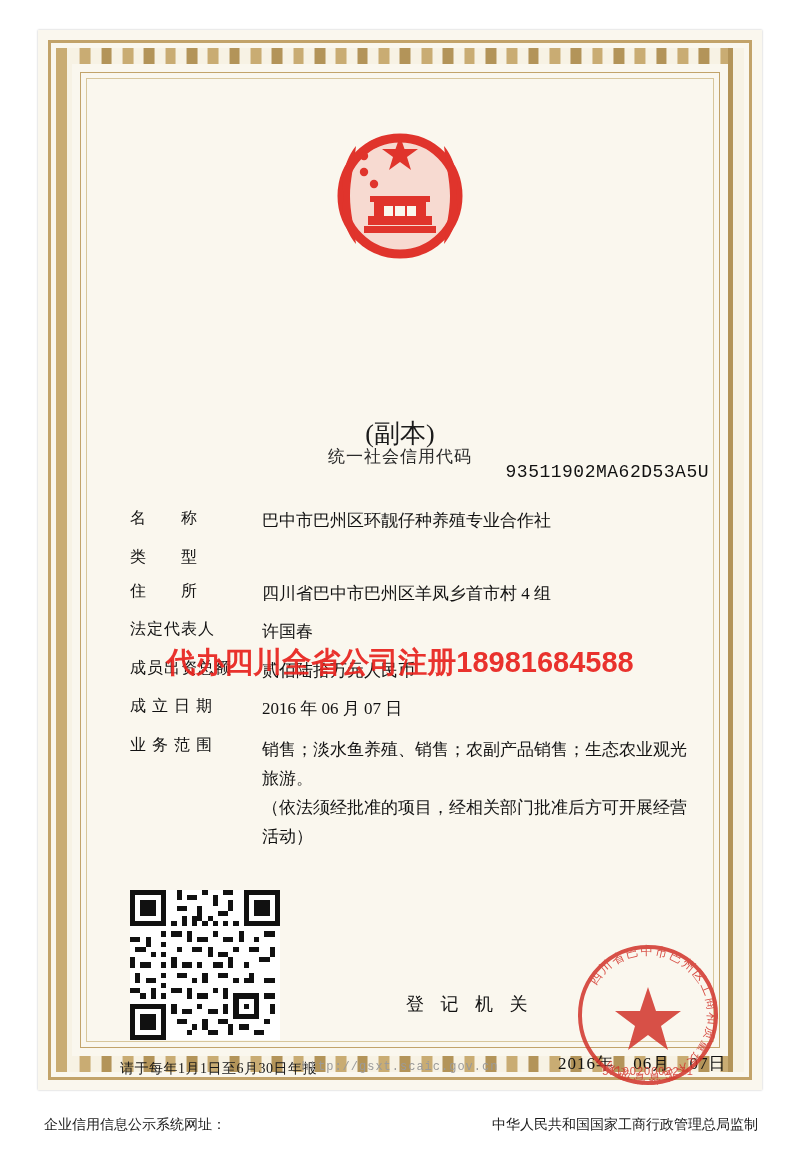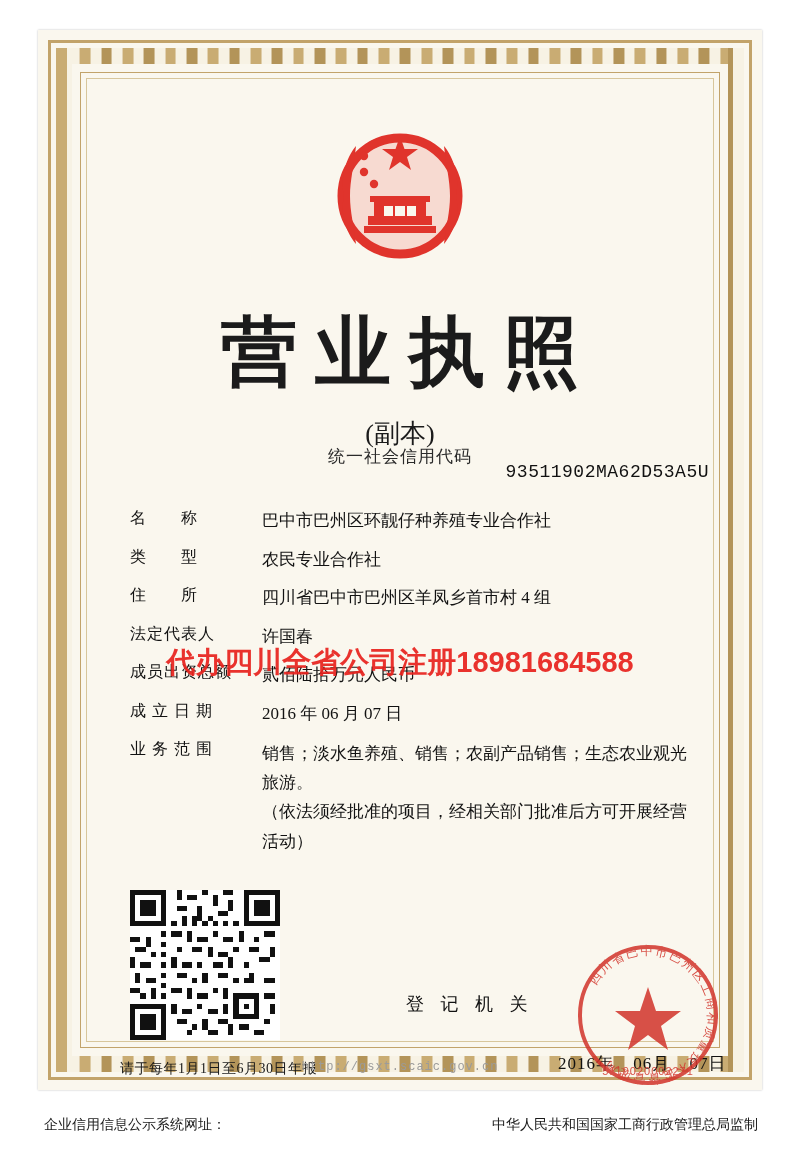--- a/index.html
+++ b/index.html
@@ -281,35 +281,33 @@
         <g fill="#e0342c">
           <polygon points="80,18 84.5,31 98,31 87,39 91,52 80,44 69,52 73,39 62,31 75.5,31"></polygon>
           <circle cx="54" cy="26" r="4.2"></circle>
           <circle cx="44" cy="38" r="4.2"></circle>
           <circle cx="44" cy="54" r="4.2"></circle>
           <circle cx="54" cy="66" r="4.2"></circle>
         </g>
       </svg>
     </div>
 
-    <div class="title">营业执照</div>
     <div class="subtitle">(副本)</div>
     <div class="credit-label">统一社会信用代码</div>
     <div class="credit-code">93511902MA62D53A5U</div>
 
     <div class="fields">
 
       <div class="row">
         <div class="lbl sp4">名　　称</div>
         <div class="val">巴中市巴州区环靓仔种养殖专业合作社</div>
       </div>
 
       <div class="row">
         <div class="lbl sp4">类　　型</div>
-        <div class="val">农民专业合作社</div>
       </div>
 
       <div class="row">
         <div class="lbl sp4">住　　所</div>
         <div class="val">四川省巴中市巴州区羊凤乡首市村 4 组</div>
       </div>
 
       <div class="row">
         <div class="lbl sp4">法定代表人</div>
         <div class="val">许国春</div>

